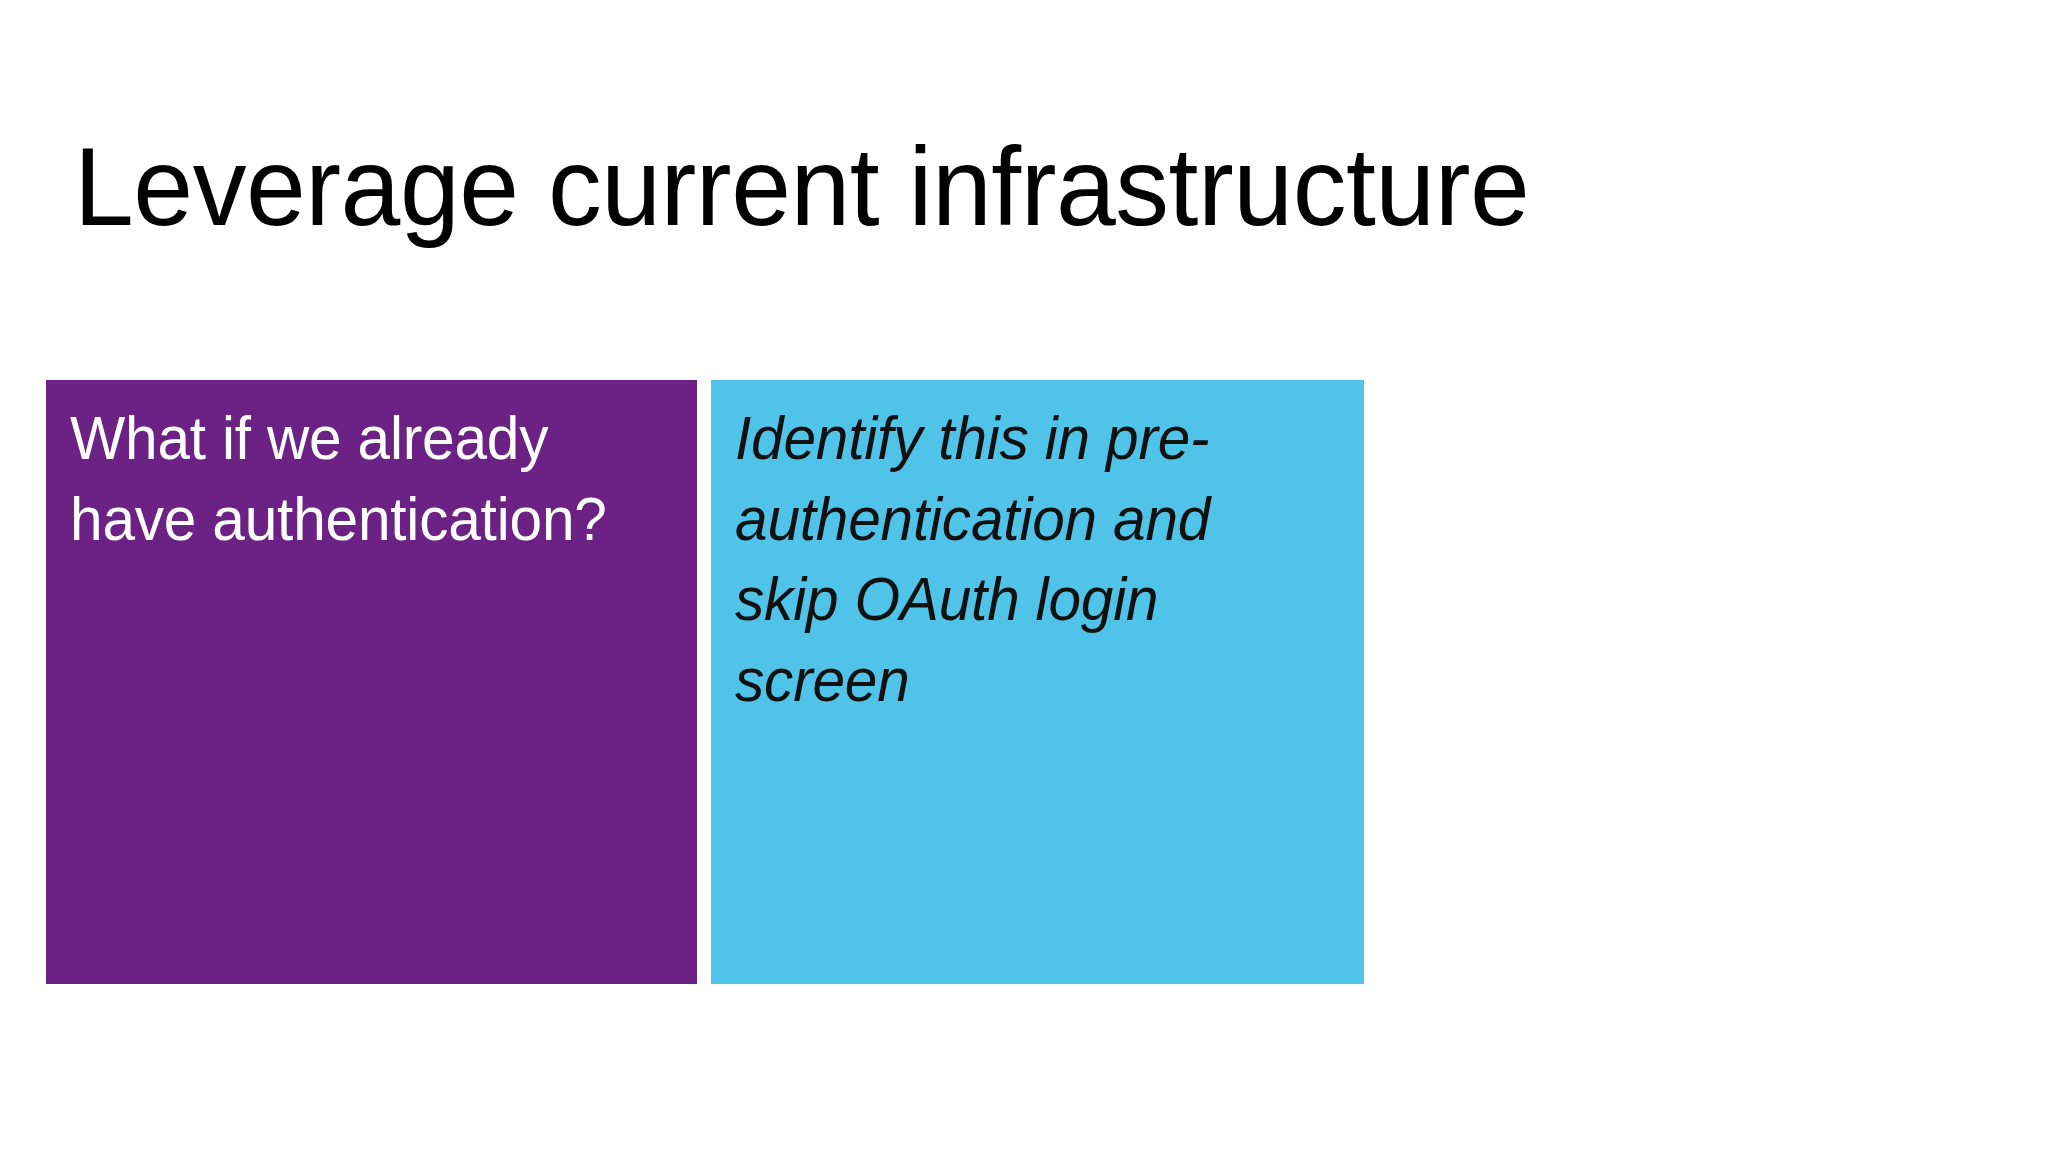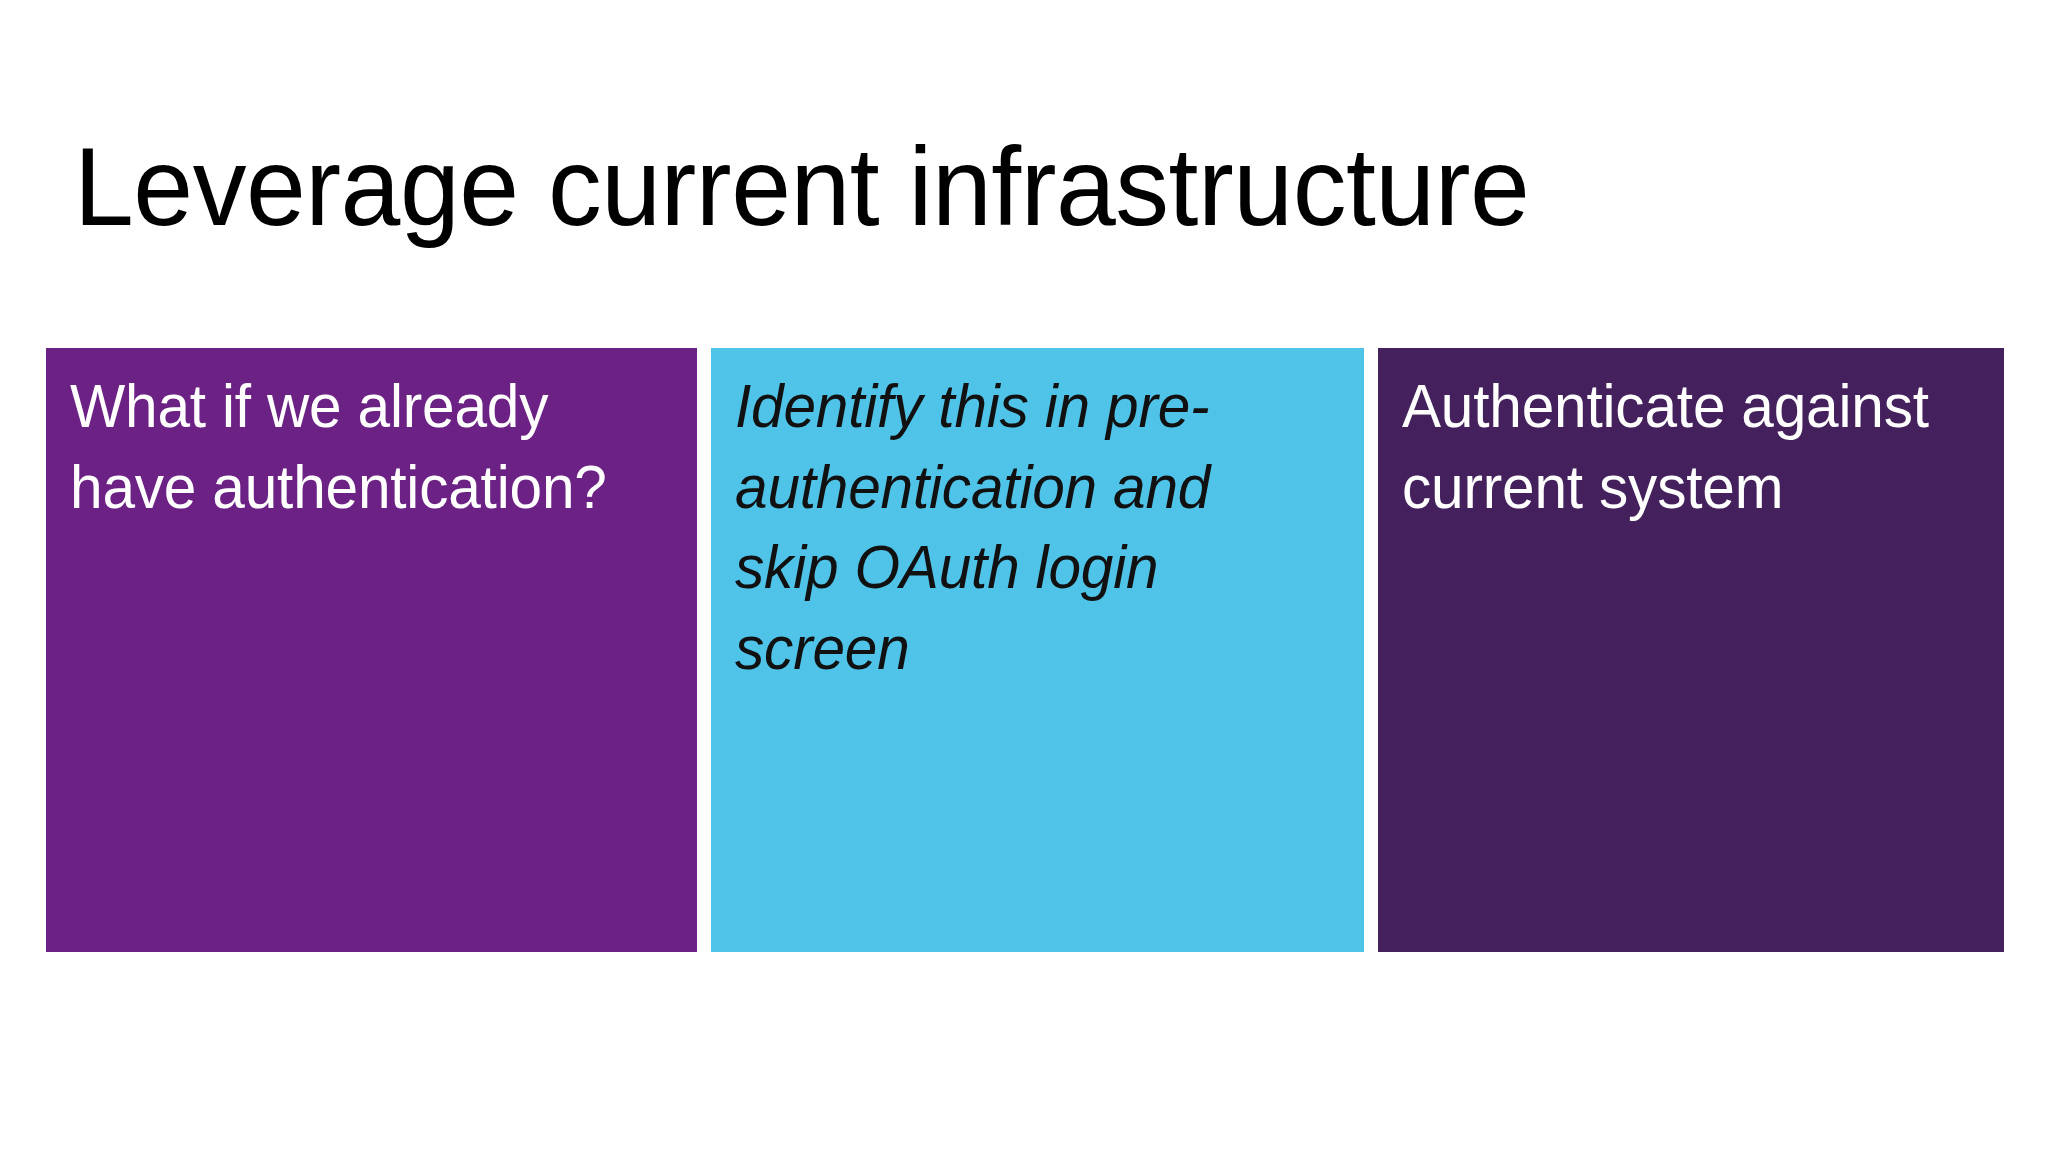--- a/index.html
+++ b/index.html
@@ -52,20 +52,21 @@
     align-items: stretch;
     gap: 14px;
   }
 
   .panel {
     position: relative;
     box-sizing: border-box;
     height: 604px;
     padding: 18px 22px 18px 24px;
     overflow: hidden;
+    margin-top: 32px;
   }
 
   .panel-1 { flex: 0 0 651px; }
   .panel-2 { flex: 0 0 653px; }
   .panel-3 { flex: 1 1 auto; }
 
   .panel-text {
     font-family: "Liberation Sans", "DejaVu Sans", sans-serif;
     font-size: 61px;
     font-weight: 300;
@@ -87,18 +88,15 @@
   <div class="panel-row">
 
     <div class="panel panel-1" style="background: rgb(108, 33, 133);">
       <p class="panel-text" style="color: rgb(255, 255, 255);">What if we already have authentication?</p>
     </div>
 
     <div class="panel panel-2" style="background: rgb(80, 195, 232); font-style: italic;">
       <p class="panel-text" style="color: rgb(17, 17, 17);">Identify this in pre-authentication and skip OAuth login screen</p>
     </div>
 
-    <div class="panel panel-3" style="background: rgb(68, 33, 92);">
-      <p class="panel-text" style="color: rgb(255, 255, 255);">Authenticate against current system</p>
-    </div>
 
   </div>
 </div>
 
 </body></html>

